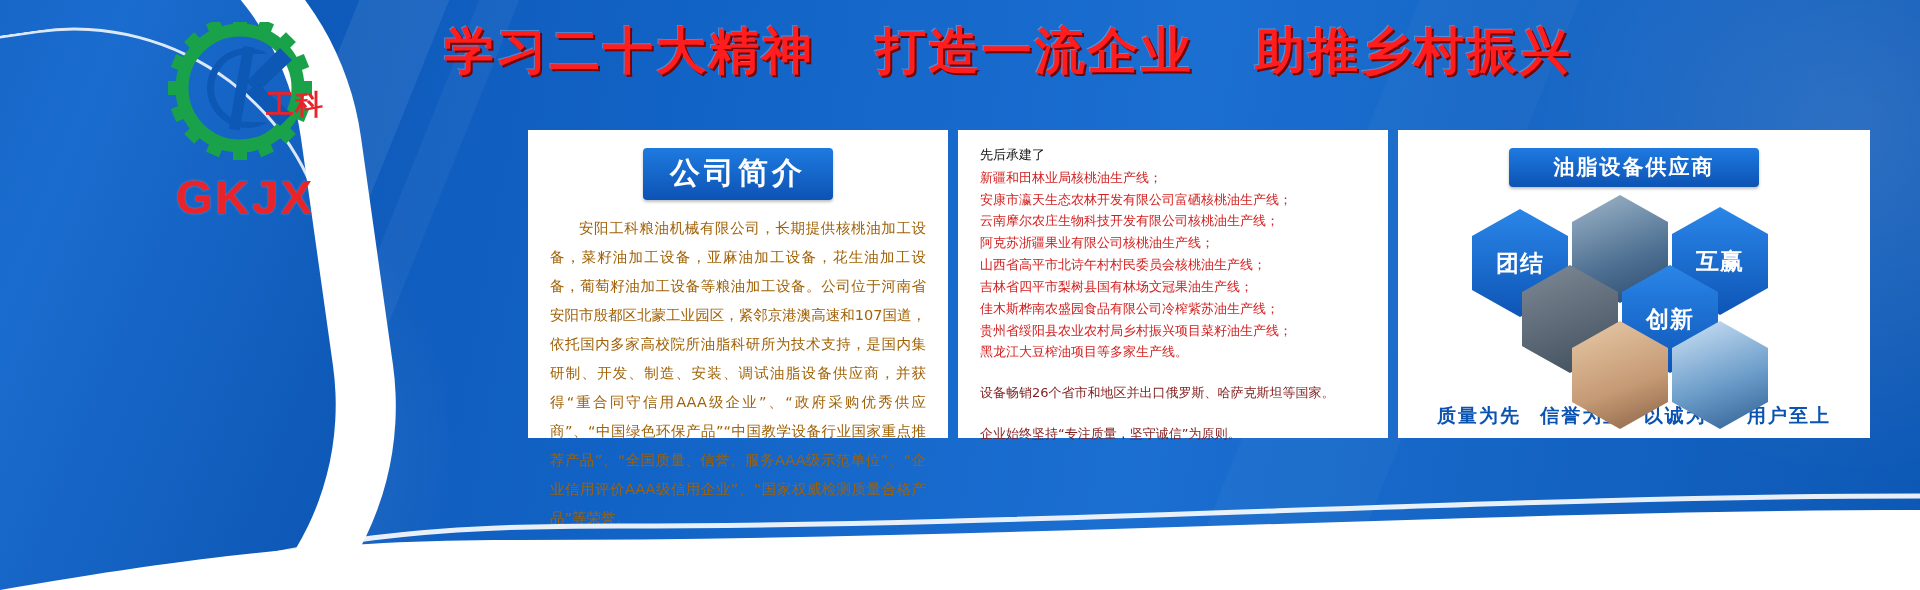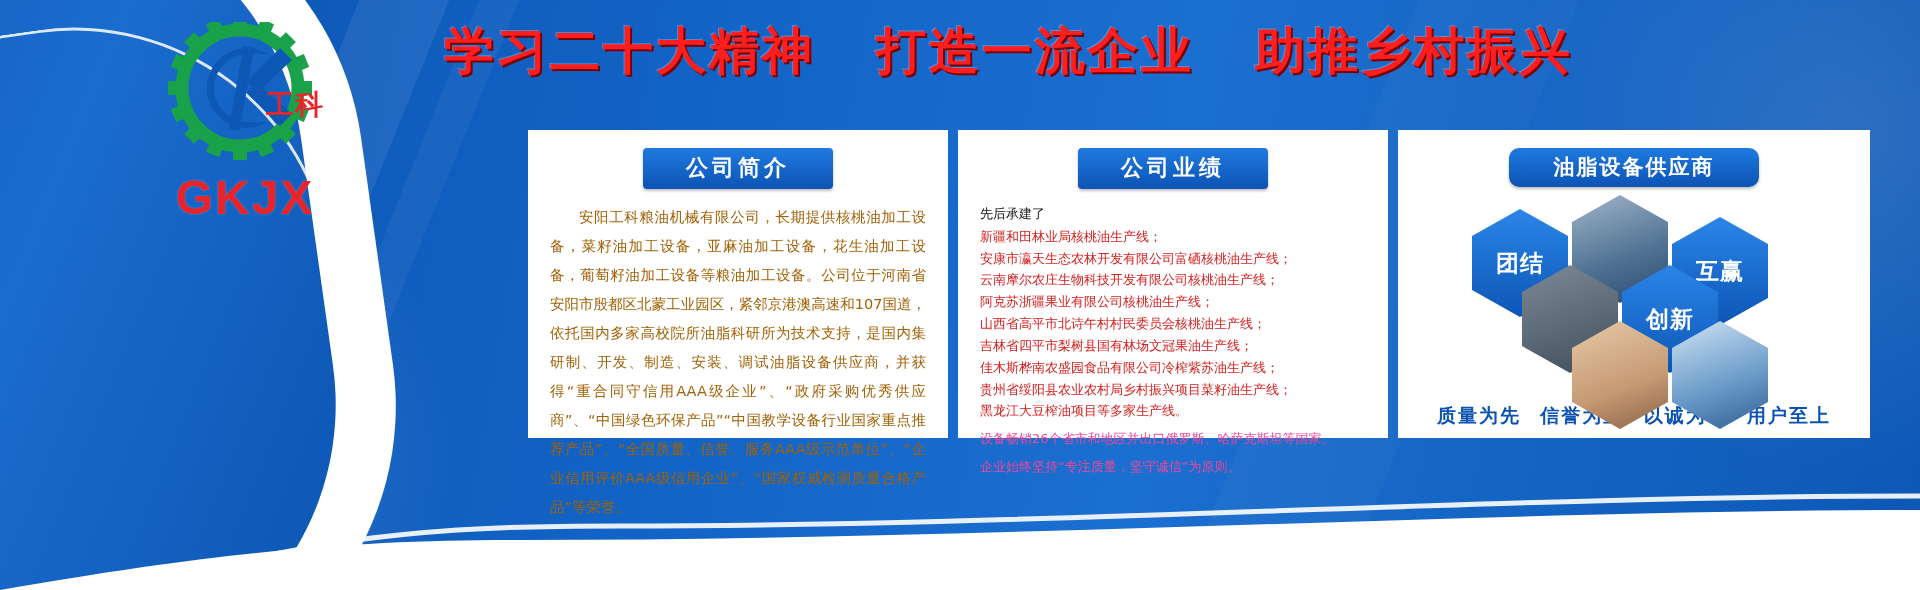--- a/index.html
+++ b/index.html
@@ -126,47 +126,47 @@
     box-sizing: border-box;
   }
   .panel.p1 { width: 420px; }
   .panel.p2 { width: 430px; }
   .panel.p3 { width: 472px; }
   .panel-title {
     display: block;
     margin: 4px auto 14px auto;
     background: linear-gradient(180deg, #1f7ae0 0%, #0c53b4 100%);
     color: #ffffff;
-    font-size: 22px;
+    font-size: 30px;
     font-weight: bold;
     letter-spacing: 4px;
     text-align: center;
     padding: 5px 0 6px 0;
     border-radius: 4px;
     width: 190px;
     box-shadow: 0 2px 3px rgba(0,0,0,.25);
   }
-  .panel.p3 .panel-title { width: 250px; font-size: 21px; letter-spacing: 2px; border-radius: 10px; }
+  .panel.p3 .panel-title { width: 250px; font-size: 21px; letter-spacing: 2px; }
   .body-text {
     color: #a16207;
     font-size: 14.5px;
     line-height: 2.0;
     text-align: justify;
     text-indent: 2em;
     font-family: "DejaVu Sans", "Liberation Sans", sans-serif;
   }
   .perf {
     font-size: 13px;
     line-height: 1.68;
     color: #111;
     font-family: "DejaVu Sans", "Liberation Sans", sans-serif;
   }
   .perf .lead { color: #111; margin-bottom: 1px; }
   .perf .red { color: #d32020; }
-  .perf .tail { color: #ec4899; margin-top: 6px; }
+  .perf .tail { color: #7f1d1d; margin-top: 19px; }
   
   .hex-area {
     position: relative;
     width: 100%;
     height: 200px;
     margin-top: -2px;
   }
   .hex {
     position: absolute;
     width: 96px;
@@ -261,21 +261,20 @@
   </div>
 
   <div class="panels">
 
     <div class="panel p1">
       <div class="panel-title">公司简介</div>
       <div class="body-text">安阳工科粮油机械有限公司，长期提供核桃油加工设备，菜籽油加工设备，亚麻油加工设备，花生油加工设备，葡萄籽油加工设备等粮油加工设备。公司位于河南省安阳市殷都区北蒙工业园区，紧邻京港澳高速和107国道，依托国内多家高校院所油脂科研所为技术支持，是国内集研制、开发、制造、安装、调试油脂设备供应商，并获得“重合同守信用AAA级企业”、“政府采购优秀供应商”、“中国绿色环保产品”“中国教学设备行业国家重点推荐产品”、“全国质量、信誉、服务AAA级示范单位”、“企业信用评价AAA级信用企业”、“国家权威检测质量合格产品”等荣誉。</div>
     </div>
 
     <div class="panel p2">
-      <div class="panel-title">公司业绩</div>
       <div class="perf">
         <div class="lead">先后承建了</div>
         <div class="red">新疆和田林业局核桃油生产线；</div>
         <div class="red">安康市瀛天生态农林开发有限公司富硒核桃油生产线；</div>
         <div class="red">云南摩尔农庄生物科技开发有限公司核桃油生产线；</div>
         <div class="red">阿克苏浙疆果业有限公司核桃油生产线；</div>
         <div class="red">山西省高平市北诗午村村民委员会核桃油生产线；</div>
         <div class="red">吉林省四平市梨树县国有林场文冠果油生产线；</div>
         <div class="red">佳木斯桦南农盛园食品有限公司冷榨紫苏油生产线；</div>
         <div class="red">贵州省绥阳县农业农村局乡村振兴项目菜籽油生产线；</div>
@@ -283,21 +282,21 @@
         <div class="tail">设备畅销26个省市和地区并出口俄罗斯、哈萨克斯坦等国家。</div>
         <div class="tail">企业始终坚持“专注质量，坚守诚信”为原则。</div>
       </div>
     </div>
 
     <div class="panel p3">
       <div class="panel-title">油脂设备供应商</div>
       <div class="hex-area">
         <div class="hex blue" style="left:52px;top:10px;">团结</div>
         <div class="hex img-a" style="left:152px;top:-4px;"></div>
-        <div class="hex blue" style="left:252px;top:18px;font-family:Liberation Mono, monospace;">互赢</div>
+        <div class="hex blue" style="left:252px;top:8px;font-family:Liberation Mono, monospace;">互赢</div>
         <div class="hex img-b" style="left:102px;top:66px;"></div>
         <div class="hex blue" style="left:202px;top:66px;">创新</div>
         <div class="hex img-c" style="left:152px;top:122px;"></div>
         <div class="hex img-d" style="left:252px;top:122px;"></div>
       </div>
       <div class="slogan">
         <b>质量为先</b>
         <b>信誉为重</b>
         <b>以诚为本</b>
         <b>用户至上</b>

